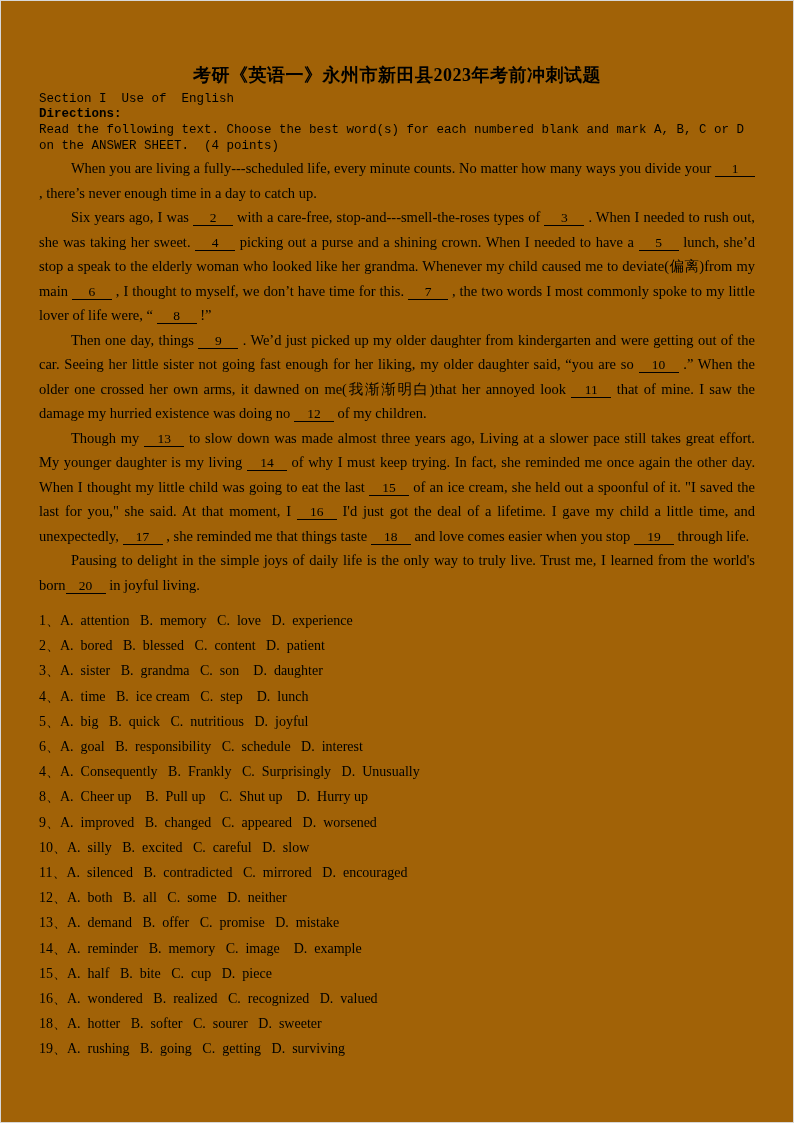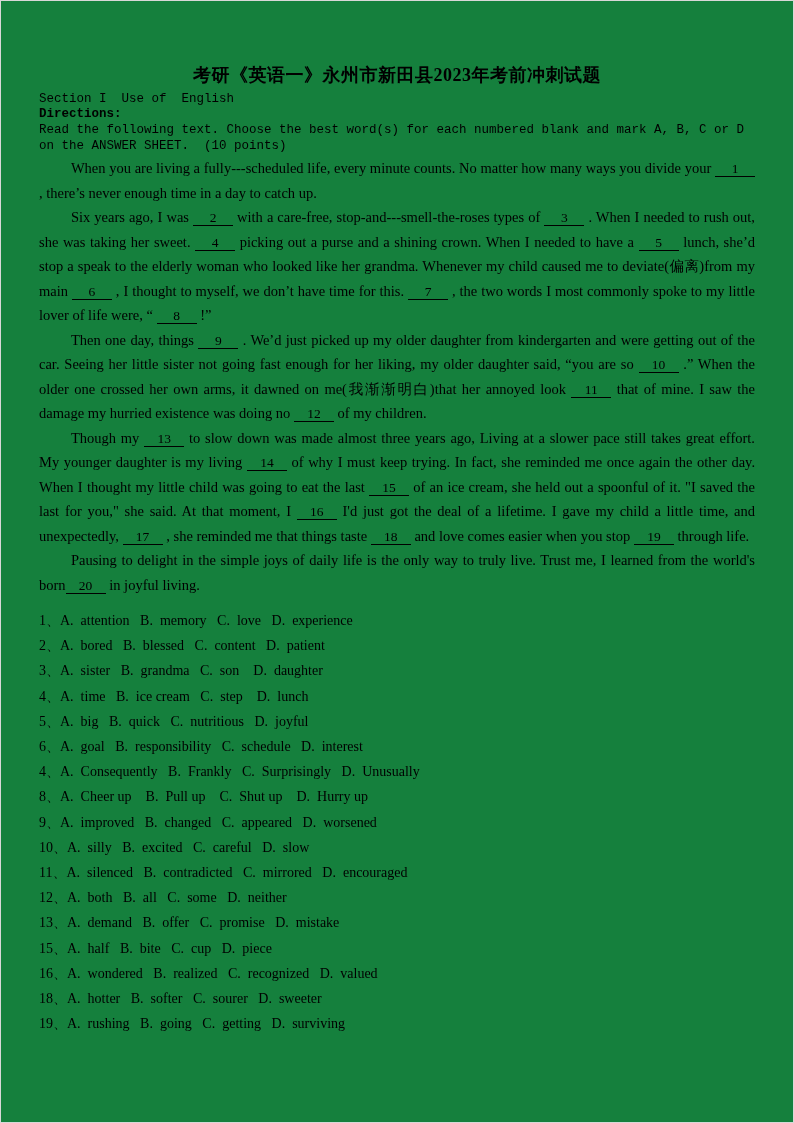--- a/index.html
+++ b/index.html
@@ -7,21 +7,21 @@
     padding: 0;
     background: #ffffff;
   }
   .page {
     position: relative;
     width: 794px;
     height: 1123px;
     box-sizing: border-box;
     margin: 0 auto;
     padding: 62px 38px 30px 38px;
-    background: #15803d;
+    background: #a16207;
     color: #000000;
     font-family: "Liberation Serif", serif;
     overflow: hidden;
     border: 1px solid #d8d8d8;
   }
   .title {
     margin: 0;
     font-size: 18px;
     font-weight: 700;
     text-align: center;
@@ -76,21 +76,21 @@
   }
 </style>
 </head>
 <body>
 
 <div class="page">
   <h1 class="title">考研《英语一》永州市新田县2023年考前冲刺试题</h1>
   <div class="section-heading">Section I  Use of  English</div>
   <div class="directions">
     <div class="directions-label">Directions:</div>
-    <div class="directions-text">Read the following text. Choose the best word(s) for each numbered blank and mark A, B, C or D on the ANSWER SHEET.  (10 points)</div>
+    <div class="directions-text">Read the following text. Choose the best word(s) for each numbered blank and mark A, B, C or D on the ANSWER SHEET.  (4 points)</div>
   </div>
   <div class="passage" id="passage">
       <p class="para">When you are living a fully---scheduled life, every minute counts. No matter how many ways you divide your  <span class="blank">1</span> , there’s never enough time in a day to catch up.</p>
       <p class="para">Six years ago, I was <span class="blank">2</span> with a care-free, stop-and---smell-the-roses types of <span class="blank">3</span> . When I needed to rush out, she was taking her sweet.  <span class="blank">4</span>  picking out a purse and a shining crown. When I needed to have a <span class="blank">5</span>  lunch, she’d stop a speak to the elderly woman who looked like her grandma. Whenever my child caused me to deviate(偏离)from my main <span class="blank">6</span>  , I thought to myself, we don’t have time for this.  <span class="blank">7</span> , the two words I most commonly spoke to my little lover of life were, “ <span class="blank">8</span> !”</p>
       <p class="para">Then one day, things  <span class="blank">9</span>  . We’d just picked up my older daughter from kindergarten and were getting out of the car. Seeing her little sister not going fast enough for her liking, my older daughter said, “you are so  <span class="blank">10</span>  .” When the older one crossed her own arms, it dawned on me(我渐渐明白)that her annoyed look  <span class="blank">11</span>  that of mine. I saw the damage my hurried existence was doing no <span class="blank">12</span>  of my children.</p>
       <p class="para">Though my <span class="blank">13</span>  to slow down was made almost three years ago, Living at a slower pace still takes great effort.  My younger daughter is my living  <span class="blank">14</span>  of why I must keep trying.  In fact, she reminded me once again the other day.  When I thought my little child was going to eat the last  <span class="blank">15</span>  of an ice cream, she held out a spoonful of it.  "I saved the last for you," she said. At that moment, I  <span class="blank">16</span>  I'd just got the deal of a lifetime. I gave my child a little time, and unexpectedly,  <span class="blank">17</span>  , she reminded me that things taste <span class="blank">18</span>  and love comes easier when you stop  <span class="blank">19</span>  through life.</p>
       <p class="para">Pausing to delight in the simple joys of daily life is the only way to truly live.  Trust me, I learned from the world's born<span class="blank">20</span> in joyful living.</p>
     </div>
   <div class="questions" id="questions">
       <div class="question">1、A.  attention   B.  memory   C.  love   D.  experience</div>
@@ -99,18 +99,19 @@
       <div class="question">4、A.  time   B.  ice cream   C.  step    D.  lunch</div>
       <div class="question">5、A.  big   B.  quick   C.  nutritious   D.  joyful</div>
       <div class="question">6、A.  goal   B.  responsibility   C.  schedule   D.  interest</div>
       <div class="question">4、A.  Consequently   B.  Frankly   C.  Surprisingly   D.  Unusually</div>
       <div class="question">8、A.  Cheer up    B.  Pull up    C.  Shut up    D.  Hurry up</div>
       <div class="question">9、A.  improved   B.  changed   C.  appeared   D.  worsened</div>
       <div class="question">10、A.  silly   B.  excited   C.  careful   D.  slow</div>
       <div class="question">11、A.  silenced   B.  contradicted   C.  mirrored   D.  encouraged</div>
       <div class="question">12、A.  both   B.  all   C.  some   D.  neither</div>
       <div class="question">13、A.  demand   B.  offer   C.  promise   D.  mistake</div>
+      <div class="question">14、A.  reminder   B.  memory   C.  image    D.  example</div>
       <div class="question">15、A.  half   B.  bite   C.  cup   D.  piece</div>
       <div class="question">16、A.  wondered   B.  realized   C.  recognized   D.  valued</div>
       <div class="question">18、A.  hotter   B.  softer   C.  sourer   D.  sweeter</div>
       <div class="question">19、A.  rushing   B.  going   C.  getting   D.  surviving</div>
     </div>
 </div>
 
 </body></html>

